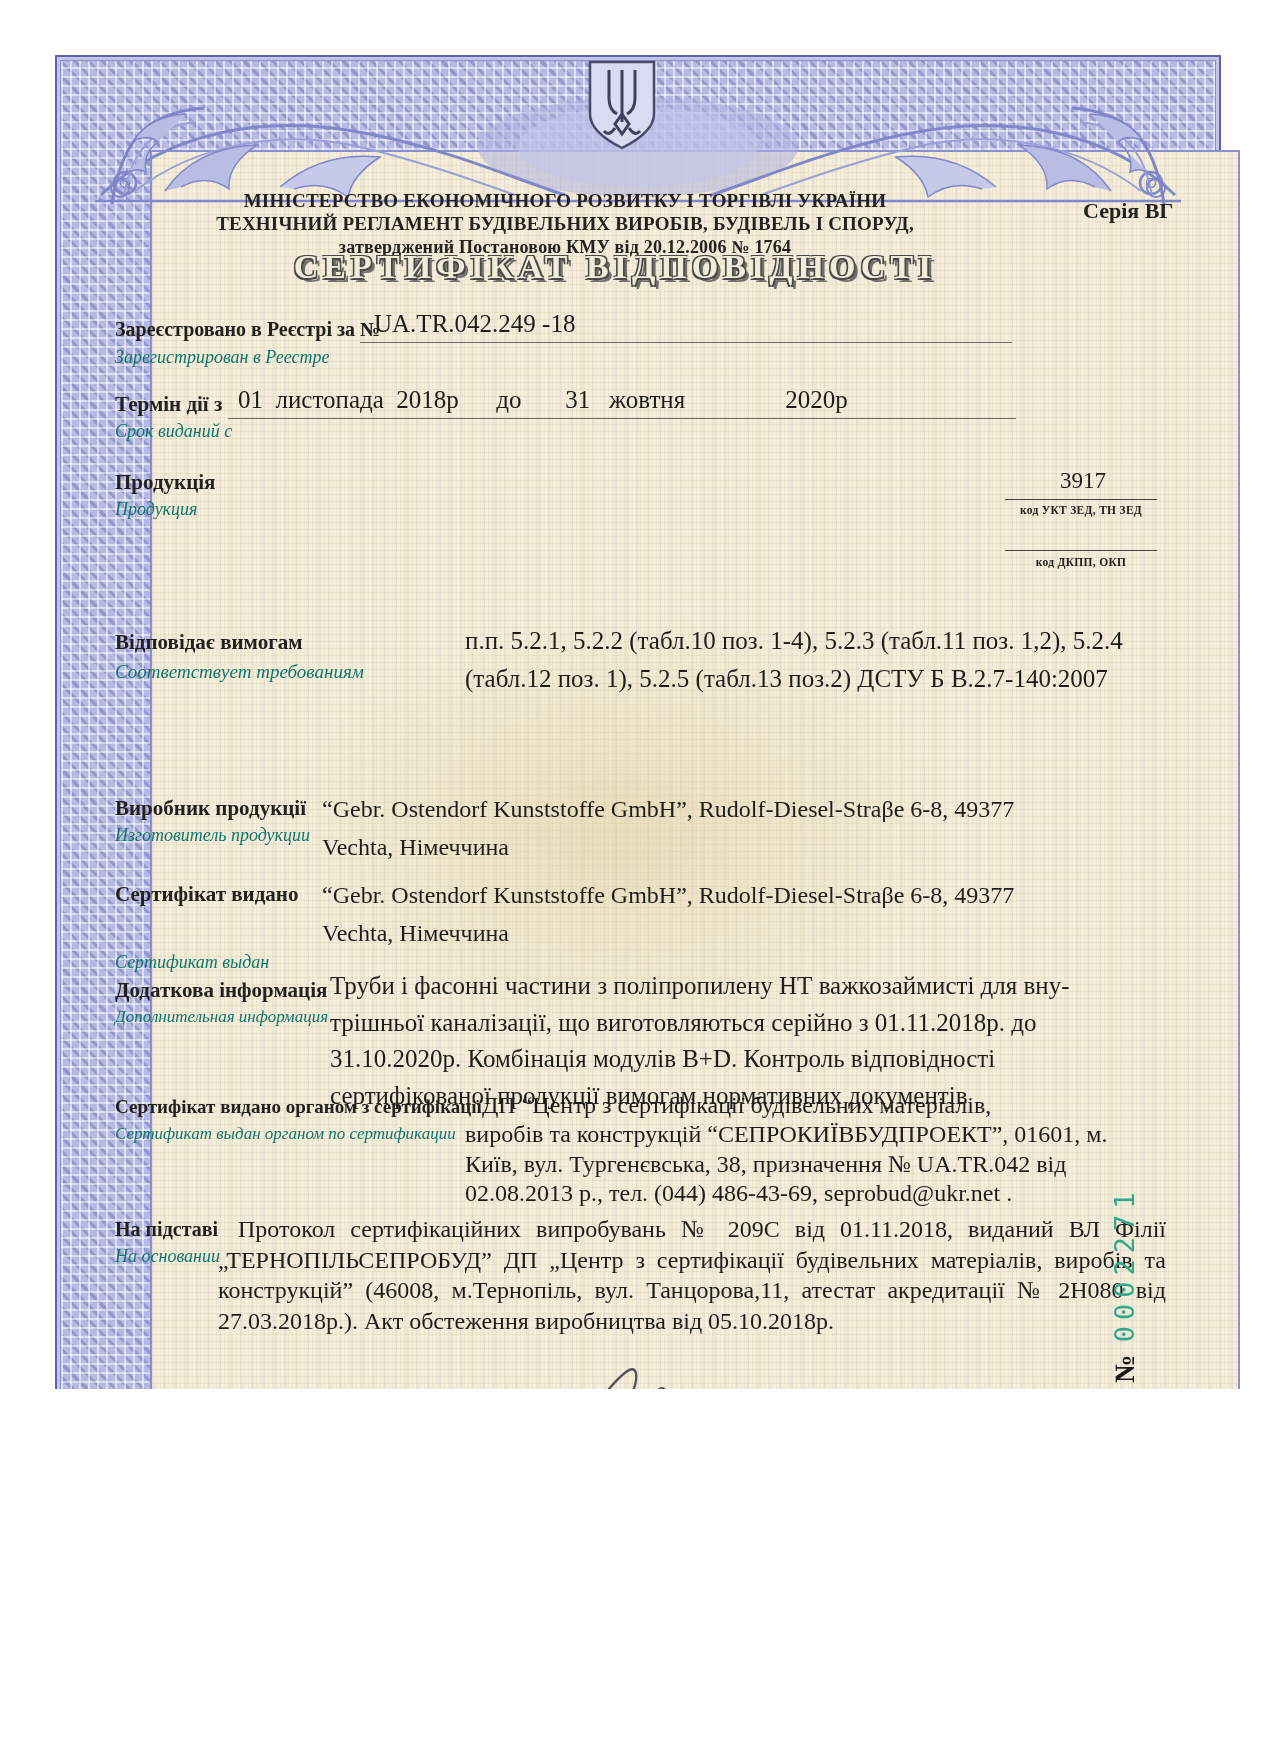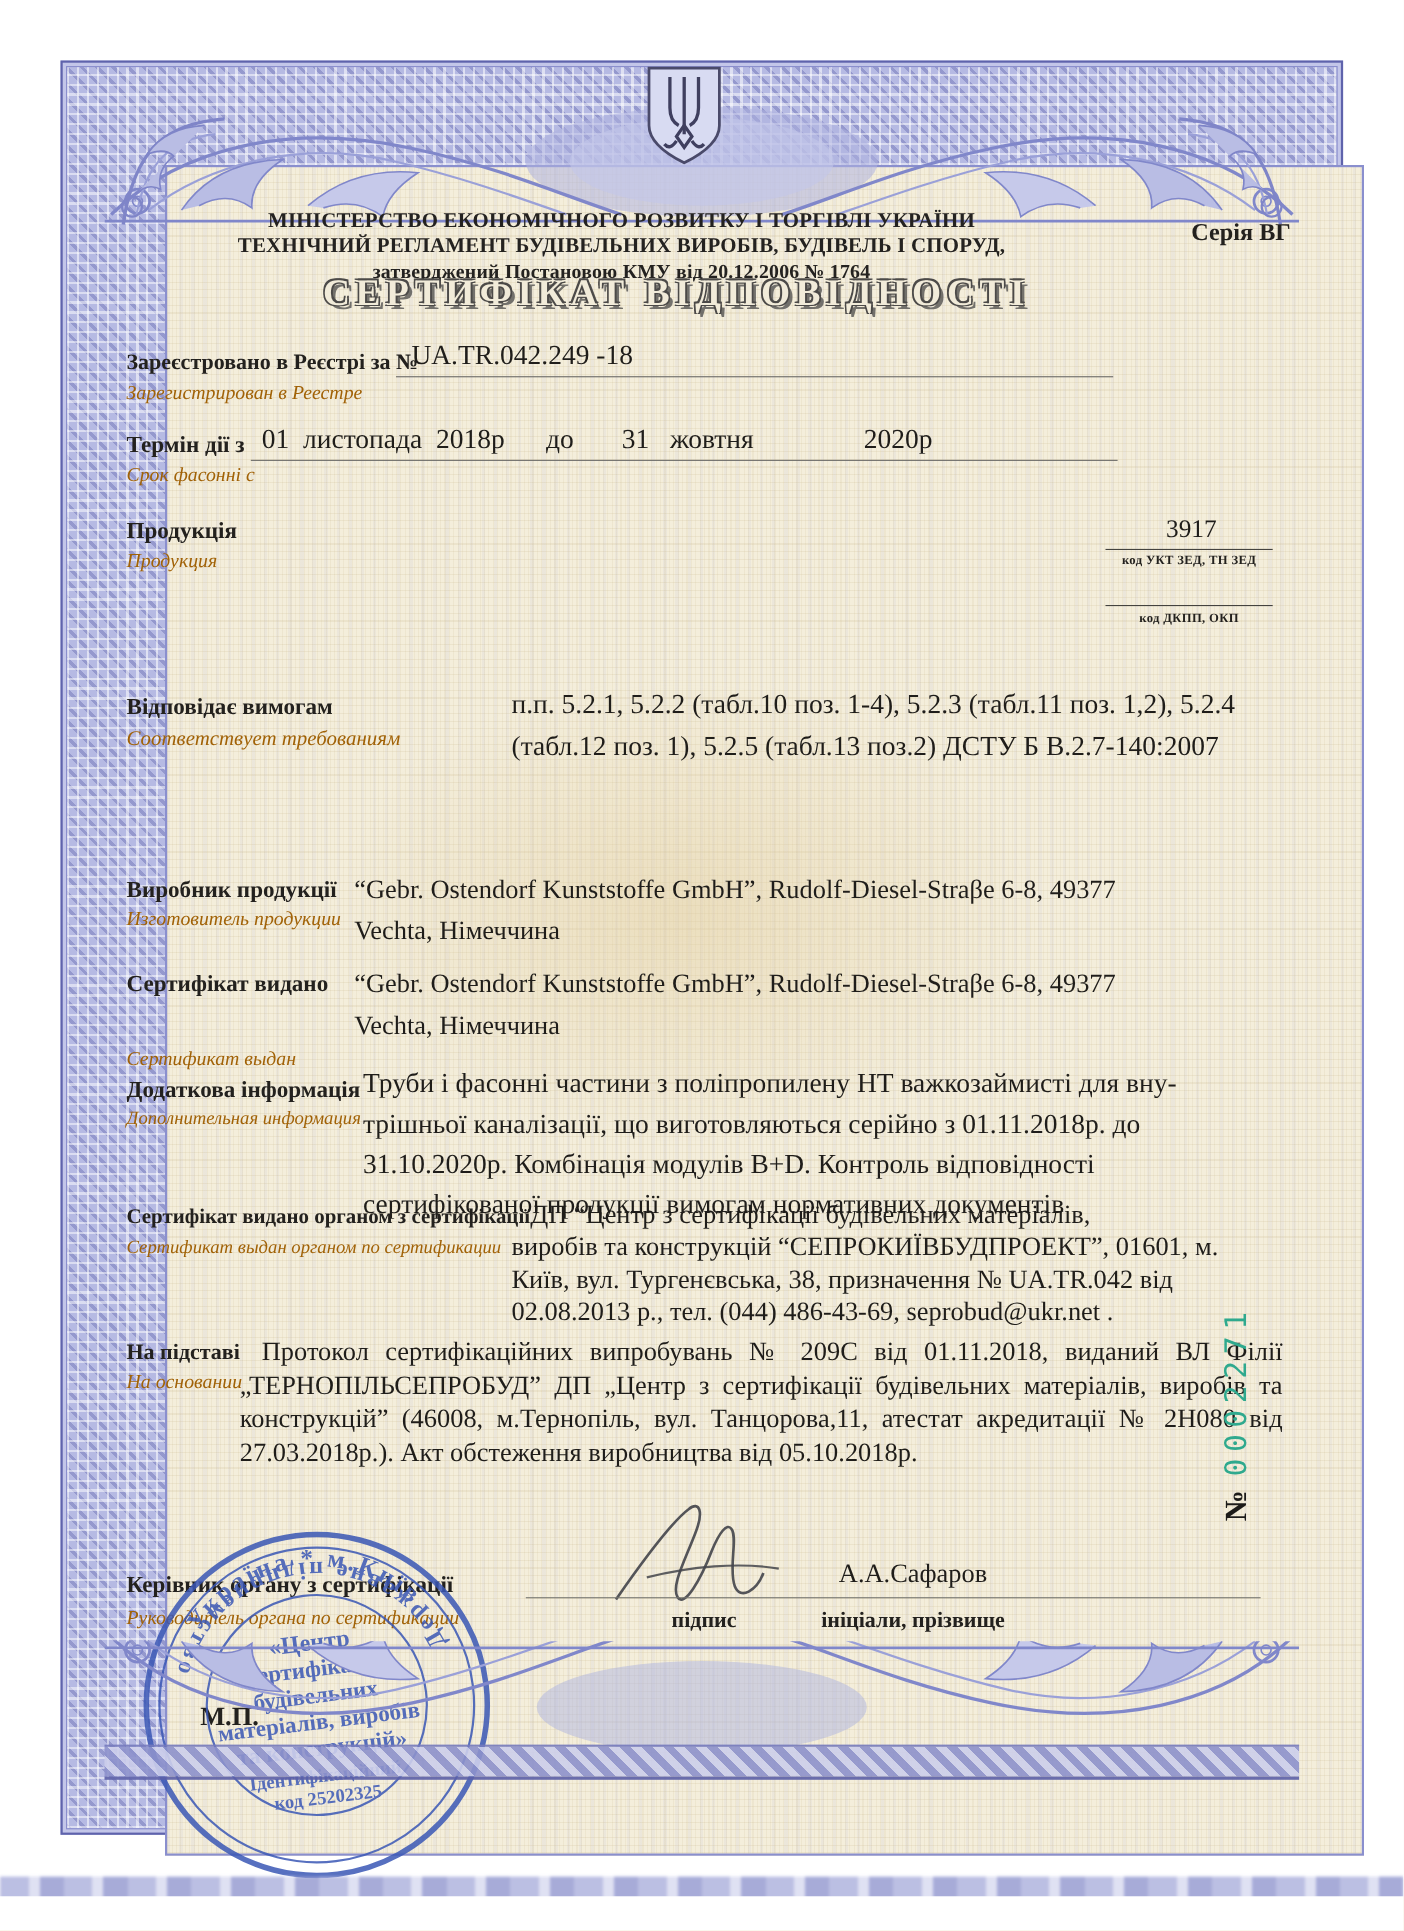--- a/index.html
+++ b/index.html
@@ -1,16 +1,16 @@
 <!DOCTYPE html>
 <html><head>
 <meta charset="utf-8">
 <style>
   html,body{margin:0;padding:0;background:#ffffff;}
-  .page{position:relative;width:1276px;height:1724px;background:#ffffff;overflow:hidden;
+  .page{position:relative;width:1276px;height:1389px;background:#ffffff;overflow:hidden;
         font-family:"Liberation Serif",serif;color:#2e2c28;}
   
   .frame{position:absolute;left:55px;top:55px;width:1166px;height:1613px;
          border:2px solid #5f63ac;box-sizing:border-box;background:#c3c6e9;}
   .band{position:absolute;inset:3px;
         background-color:#b6bae3;
         background-image:
           repeating-linear-gradient(90deg, rgba(255,255,255,.55) 0 2px, transparent 2px 9px),
           repeating-linear-gradient(0deg, rgba(255,255,255,.5) 0 2px, transparent 2px 9px),
           repeating-linear-gradient(45deg, rgba(86,90,165,.35) 0 3px, transparent 3px 10px);
@@ -30,21 +30,21 @@
            background:repeating-linear-gradient(45deg,#8d92cc 0 7px,#cdcfeb 7px 14px);opacity:.9;}
   .bottom-strip{position:absolute;left:0;top:1706px;width:1276px;height:49px;opacity:.85;
            background:repeating-linear-gradient(90deg,#b0b4de 0 26px,#dadcf1 26px 36px,#989dd2 36px 58px);
            filter:blur(1.5px);}
   .corner{position:absolute;width:110px;height:110px;}
   .corner.tl{left:100px;top:100px;}
   .corner.tr{left:1066px;top:100px;transform:scaleX(-1);}
   
   .abs{position:absolute;}
   .lbl{font-weight:bold;font-size:21px;color:#23211e;}
-  .lbl-ru{font-style:italic;font-size:18px;color:#a16207;}
+  .lbl-ru{font-style:italic;font-size:18px;color:#0f766e;}
   .val{font-size:24px;color:#1f1d1a;}
   .ml{white-space:pre-line;}
   .pre{white-space:pre;}
   .just{text-align:justify;}
   .uline{position:absolute;height:0;border-bottom:1.5px solid #6b6a66;}
   .center{text-align:center;}
   .small-code{font-size:11.5px;font-weight:bold;color:#23211e;letter-spacing:.3px;}
   .ministry{font-weight:bold;font-size:19px;line-height:22px;letter-spacing:.2px;color:#242220;}
   .title{font-weight:bold;font-size:34px;letter-spacing:5px;color:#f1ebd9;
          text-shadow:-1.5px -1.5px 0 #4c4a48, 1.5px -1.5px 0 #4c4a48, -1.5px 1.5px 0 #4c4a48,
@@ -114,21 +114,21 @@
   <div class="abs ministry center" style="left:115px;top:236px;width:900px;font-size:18px;">затверджений Постановою КМУ від 20.12.2006 № 1764</div>
   <div class="abs lbl" style="left:1083px;top:198px;font-size:22px;">Серія  ВГ</div>
   <div class="abs title center" style="left:110px;top:248px;width:1010px;">СЕРТИФІКАТ ВІДПОВІДНОСТІ</div>
 
   <div class="abs lbl" style="left:115px;top:318px;font-size:20px;">Зареєстровано в Реєстрі за №</div>
   <div class="abs lbl-ru" style="left:115px;top:347px;">Зарегистрирован в Реестре</div>
   <div class="abs val" style="left:374px;top:310px;font-size:25px;">UA.TR.042.249 -18</div>
   <div class="uline" style="left:360px;top:342px;width:652px;"></div>
 
   <div class="abs lbl" style="left:115px;top:392px;">Термін дії з</div>
-  <div class="abs lbl-ru" style="left:115px;top:421px;">Срок фасонні с</div>
+  <div class="abs lbl-ru" style="left:115px;top:421px;">Срок виданий с</div>
   <div class="abs val pre" style="left:238px;top:386px;font-size:25px;">01  листопада  2018р      до       31   жовтня                2020р</div>
   <div class="uline" style="left:228px;top:418px;width:788px;"></div>
 
   <div class="abs lbl" style="left:115px;top:470px;">Продукція</div>
   <div class="abs lbl-ru" style="left:115px;top:499px;">Продукция</div>
   <div class="abs val center" style="left:1008px;top:468px;width:150px;font-size:23px;">3917</div>
   <div class="uline" style="left:1005px;top:499px;width:152px;border-color:#44433f;"></div>
   <div class="abs small-code center" style="left:1003px;top:504px;width:156px;">код УКТ ЗЕД, ТН ЗЕД</div>
   <div class="uline" style="left:1005px;top:550px;width:152px;border-color:#44433f;"></div>
   <div class="abs small-code center" style="left:1003px;top:556px;width:156px;">код ДКПП, ОКП</div>

